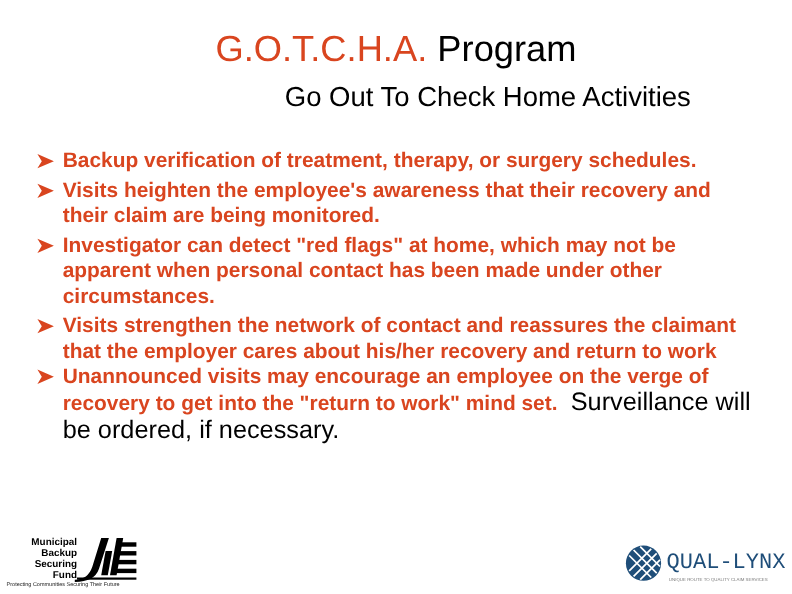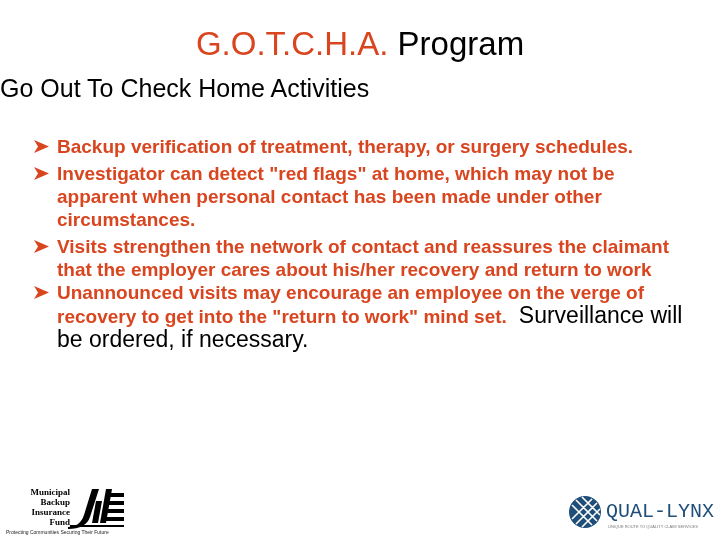--- a/index.html
+++ b/index.html
@@ -6,39 +6,39 @@
     body {
       width: 720px; height: 540px; background: #ffffff; position: relative; overflow: hidden;
       font-family: "Liberation Sans", "DejaVu Sans", sans-serif;
     }
     .title1 {
       position: absolute; left: 0; top: 26px; width: 720px; text-align: center;
       font-size: 33px; line-height: 36px; color: #000;
     }
     .title1 .acr { color: #d9451f; }
     .title2 {
-      position: absolute; left: 0; top: 72px; width: 628px; text-align: left;
+      position: absolute; left: 0; top: 72px; width: 628px; text-align: right;
       font-size: 25px; line-height: 32px; color: #000;
     }
     .bullets {
       position: absolute; left: 33px; top: 135px; width: 650px; margin: 0; padding: 0; list-style: none;
     }
     .bullets li {
       position: relative; padding-left: 24px; color: #d9451f; font-weight: bold;
       font-size: 19px; line-height: 23px; margin: 0;
     }
     .bullets li .arrow {
       position: absolute; left: 0; top: 4px; width: 17px; height: 15px;
     }
     .bullets li .tail {
       color: #000; font-weight: normal; font-size: 23px; margin-left: 12px;
     }
     .mjif-logo { position: absolute; left: 2px; top: 487px; width: 150px; height: 50px; }
     .mjif-text {
-      position: absolute; left: 8px; top: 0px; width: 60px; font-family: Liberation Serif, serif;
+      position: absolute; left: 8px; top: 0px; width: 60px; font-family: Liberation Sans, sans-serif;
       font-size: 9px; line-height: 10px; color: #000; text-align: right; font-weight: bold;
     }
     .mjif-tag {
       position: absolute; left: 4px; top: 42px; font-size: 5px; color: #222; white-space: nowrap;
     }
     .jif-mark { position: absolute; left: 64px; top: 0px; width: 60px; height: 42px; }
     .ql-logo { position: absolute; left: 568px; top: 492px; width: 150px; height: 40px; }
     .ql-name {
       position: absolute; left: 38px; top: 8px; font-size: 20px; color: #1f4e79; letter-spacing: 0px;
       font-family: Liberation Mono, monospace;
@@ -58,41 +58,47 @@
   <li style="margin-bottom:4px;">
     <svg class="arrow" viewBox="0 0 17 15">
         <path d="M1 1 L16 7.5 L1 14 L5 7.5 Z" fill="#d9451f"></path>
       </svg>
     <span>Backup verification of treatment, therapy, or surgery schedules.</span>
   </li>
   <li style="margin-bottom:4px;">
     <svg class="arrow" viewBox="0 0 17 15">
         <path d="M1 1 L16 7.5 L1 14 L5 7.5 Z" fill="#d9451f"></path>
       </svg>
+    <span>Visits heighten the employee's awareness that their recovery and their claim are being monitored.</span>
+  </li>
+  <li style="margin-bottom:4px;">
+    <svg class="arrow" viewBox="0 0 17 15">
+        <path d="M1 1 L16 7.5 L1 14 L5 7.5 Z" fill="#d9451f"></path>
+      </svg>
     <span>Investigator can detect "red flags" at home, which may not be apparent when personal contact has been made under other circumstances.</span>
   </li>
   <li style="margin-bottom:0;">
     <svg class="arrow" viewBox="0 0 17 15">
         <path d="M1 1 L16 7.5 L1 14 L5 7.5 Z" fill="#d9451f"></path>
       </svg>
     <span>Visits strengthen the network of contact and reassures the claimant that the employer cares about his/her recovery and return to work</span>
   </li>
   <li>
     <svg class="arrow" viewBox="0 0 17 15">
         <path d="M1 1 L16 7.5 L1 14 L5 7.5 Z" fill="#d9451f"></path>
       </svg>
     <span>Unannounced visits may encourage an employee on the verge of recovery to get into the "return to work" mind set.</span><span class="tail">Surveillance will be ordered, if necessary.</span>
   </li>
 </ul>
 
 <div class="mjif-logo">
   <div class="mjif-text">
     <div>Municipal</div>
     <div>Backup</div>
-    <div>Insurance</div>
+    <div>Securing</div>
     <div>Fund</div>
   </div>
   <svg class="jif-mark" viewBox="0 0 60 42">
     <path d="M2 40 Q14 40 18 28 L26 2 L33 2 L24 30 Q20 42 2 42 Z" fill="#000"></path>
     <path d="M30 14 L36 14 L32 36 L26 36 Z" fill="#000"></path>
     <path d="M40 2 L46 2 L40 36 L34 36 Z" fill="#000"></path>
     <rect x="42" y="6" width="16" height="4" fill="#000"></rect>
     <rect x="42" y="14" width="16" height="4" fill="#000"></rect>
     <rect x="40" y="22" width="18" height="4" fill="#000"></rect>
     <rect x="38" y="30" width="20" height="4" fill="#000"></rect>

